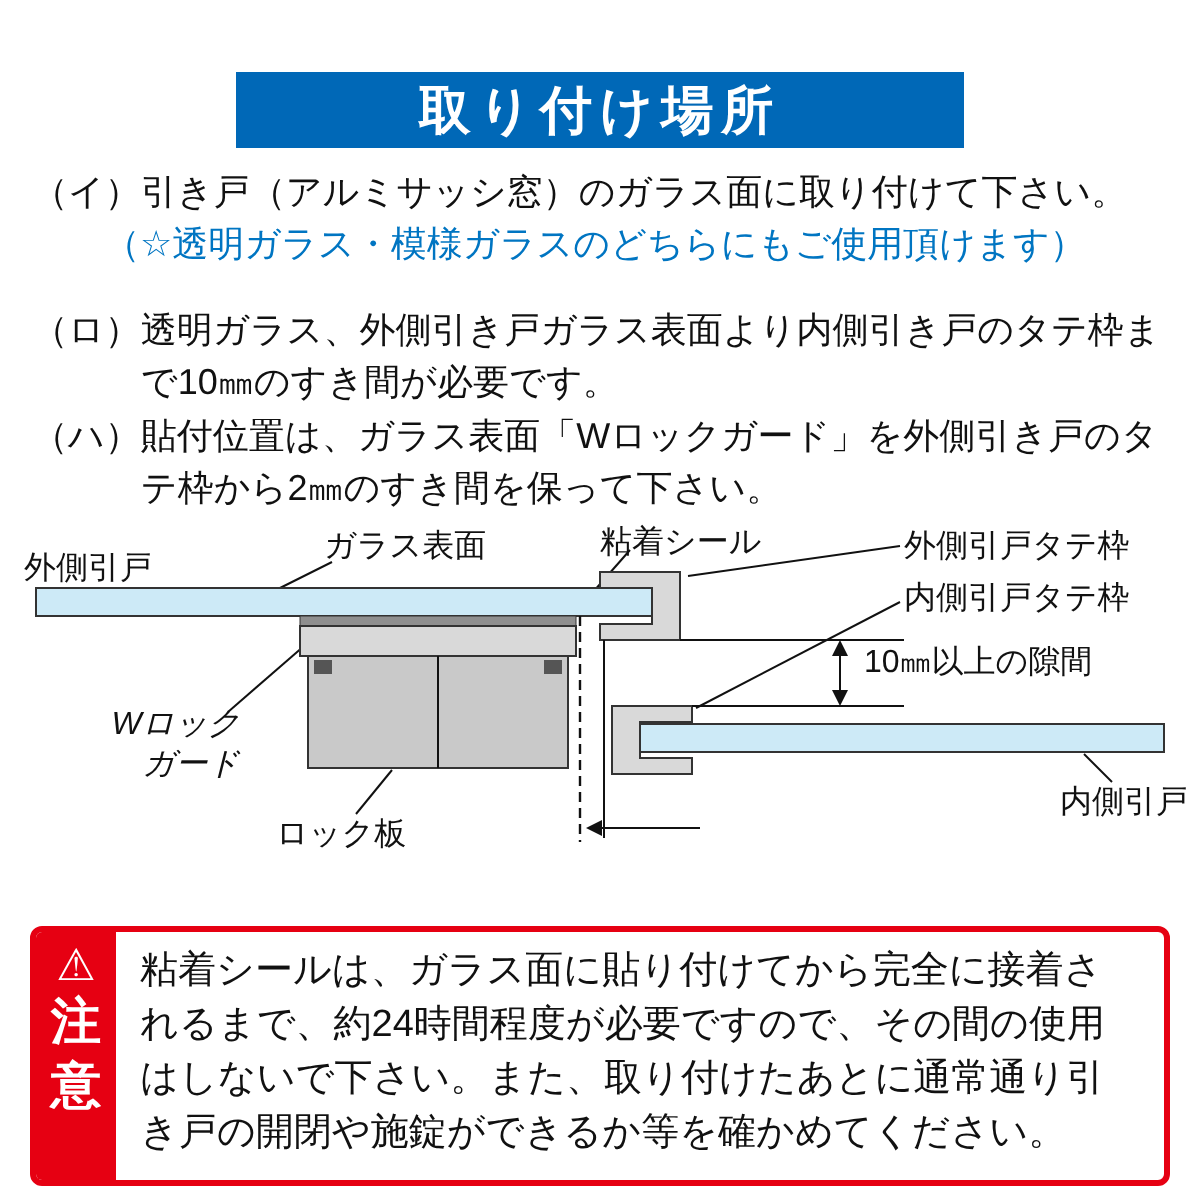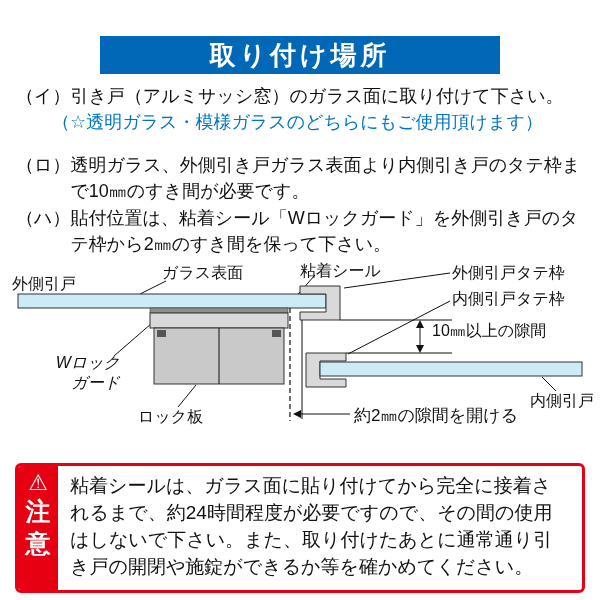--- a/index.html
+++ b/index.html
@@ -1,21 +1,21 @@
 <!DOCTYPE html>
 <html style="--header-blue: #0068b7; --note-blue: #0075c2; --warning-red: #e60012; --glass-blue: #cdeaf7; --frame-gray: #d9d9d9; --plate-gray: #c9c9c9; --seal-gray: #8f8f8f;"><head>
 <meta charset="utf-8">
 <style>
   html,body{margin:0;padding:0;background:#fff;}
   .page{
     position:relative;width:600px;height:600px;background:#fff;overflow:hidden;
     font-family:"Liberation Sans","DejaVu Sans",sans-serif;color:#111;
   }
   .header-bar{
-    margin:36px auto 0;width:400px;height:38px;
+    margin:36px auto 0;width:364px;height:38px;
     background:var(--header-blue,#0068b7);
     display:flex;align-items:center;justify-content:center;
   }
   .header-bar span{color:#fff;font-size:26px;font-weight:bold;letter-spacing:4px;}
   .instructions{padding:8px 16px 0 16px;font-size:18px;line-height:1.42;}
   .inst-row{display:flex;margin-top:2px;}
   .marker{flex:0 0 54px;}
   .itext{flex:1;}
   .note-row{margin:0 0 18px 36px;color:var(--note-blue,#0075c2);}
   .diagram{position:relative;width:528px;height:192px;margin-top:4px;}
@@ -57,21 +57,21 @@
       <span class="marker">（イ）</span>
       <span class="itext">引き戸（アルミサッシ窓）のガラス面に取り付けて下さい。</span>
     </div>
     <div class="note-row">（☆透明ガラス・模様ガラスのどちらにもご使用頂けます）</div>
     <div class="inst-row">
       <span class="marker">（ロ）</span>
       <span class="itext">透明ガラス、外側引き戸ガラス表面より内側引き戸のタテ枠まで10㎜のすき間が必要です。</span>
     </div>
     <div class="inst-row">
       <span class="marker">（ハ）</span>
-      <span class="itext">貼付位置は、粘着シール「Wロックガード」を外側引き戸のタテ枠から2㎜のすき間を保って下さい。</span>
+      <span class="itext">貼付位置は、ガラス表面「Wロックガード」を外側引き戸のタテ枠から2㎜のすき間を保って下さい。</span>
     </div>
   </div>
 
   <div class="diagram">
     <svg width="600" height="192" viewBox="0 0 600 192">
 
       <line x1="166" y1="20" x2="140" y2="33" class="ln"></line>
       <line x1="315" y1="14" x2="286" y2="47" class="ln"></line>
       <line x1="450" y1="12" x2="344" y2="27" class="ln"></line>
       <line x1="450" y1="40" x2="348" y2="93" class="ln"></line>
@@ -114,21 +114,20 @@
     <div class="dlabel" style="left:300px;top:0px">粘着シール</div>
     <div class="dlabel" style="left:452px;top:28px">内側引戸タテ枠</div>
     <div class="dlabel" style="left:452px;top:2px">外側引戸タテ枠</div>
     <div class="dlabel" style="left:432px;top:60px">10㎜以上の隙間</div>
     <div class="wlock">
       <div>Wロック</div>
       <div>ガード</div>
     </div>
     <div class="dlabel" style="left:138px;top:146px">ロック板</div>
     <div class="dlabel" style="left:530px;top:130px">内側引戸</div>
-    <div class="dlabel small" style="left:354px;top:143px">約2㎜の隙間を開ける</div>
   </div>
 
   <div class="warning-box">
     <div class="warning-strip">
       <div class="warning-icon">⚠</div>
       <div class="warning-char">注</div>
       <div class="warning-char">意</div>
     </div>
     <div class="warning-text">粘着シールは、ガラス面に貼り付けてから完全に接着されるまで、約24時間程度が必要ですので、その間の使用はしないで下さい。また、取り付けたあとに通常通り引き戸の開閉や施錠ができるか等を確かめてください。</div>
   </div>

